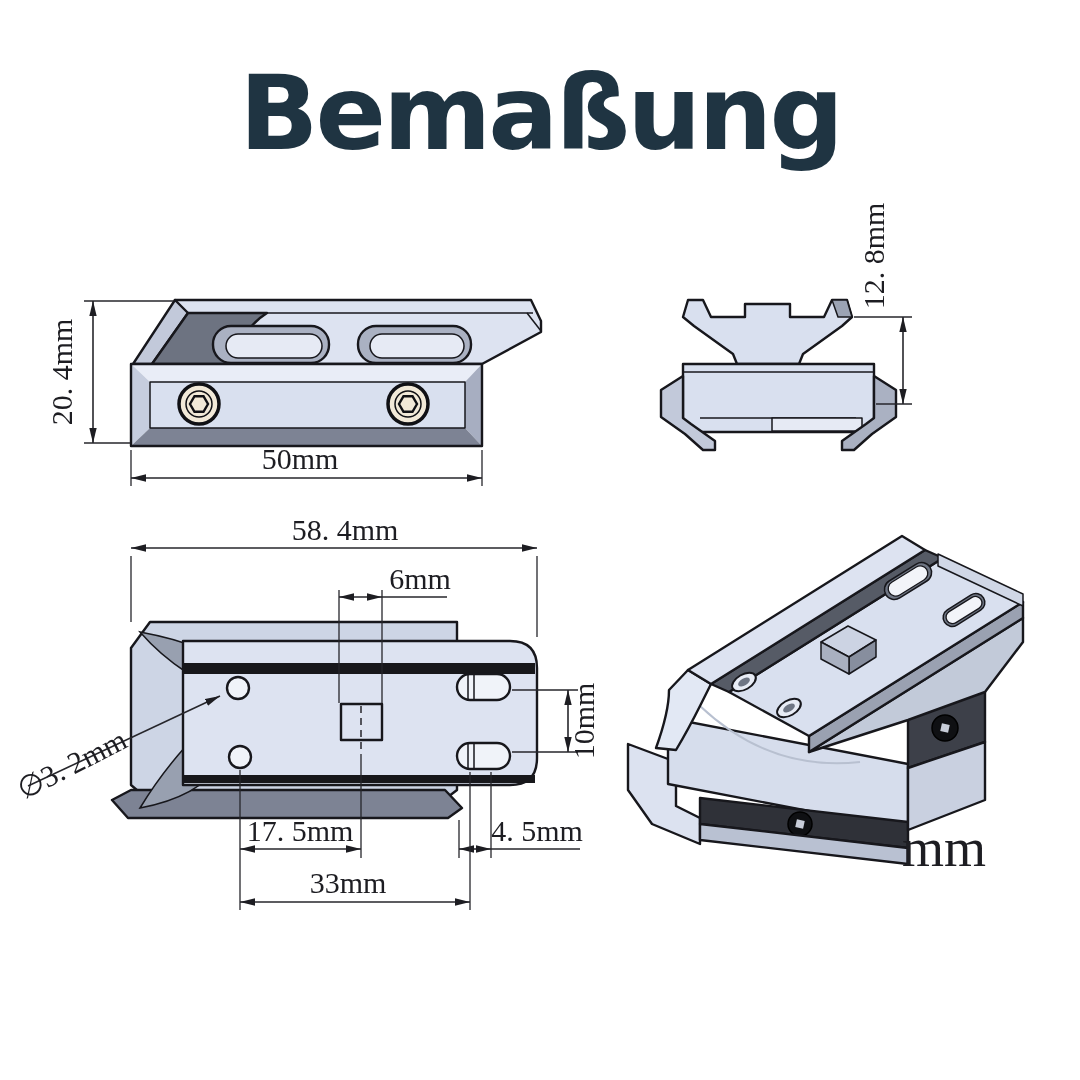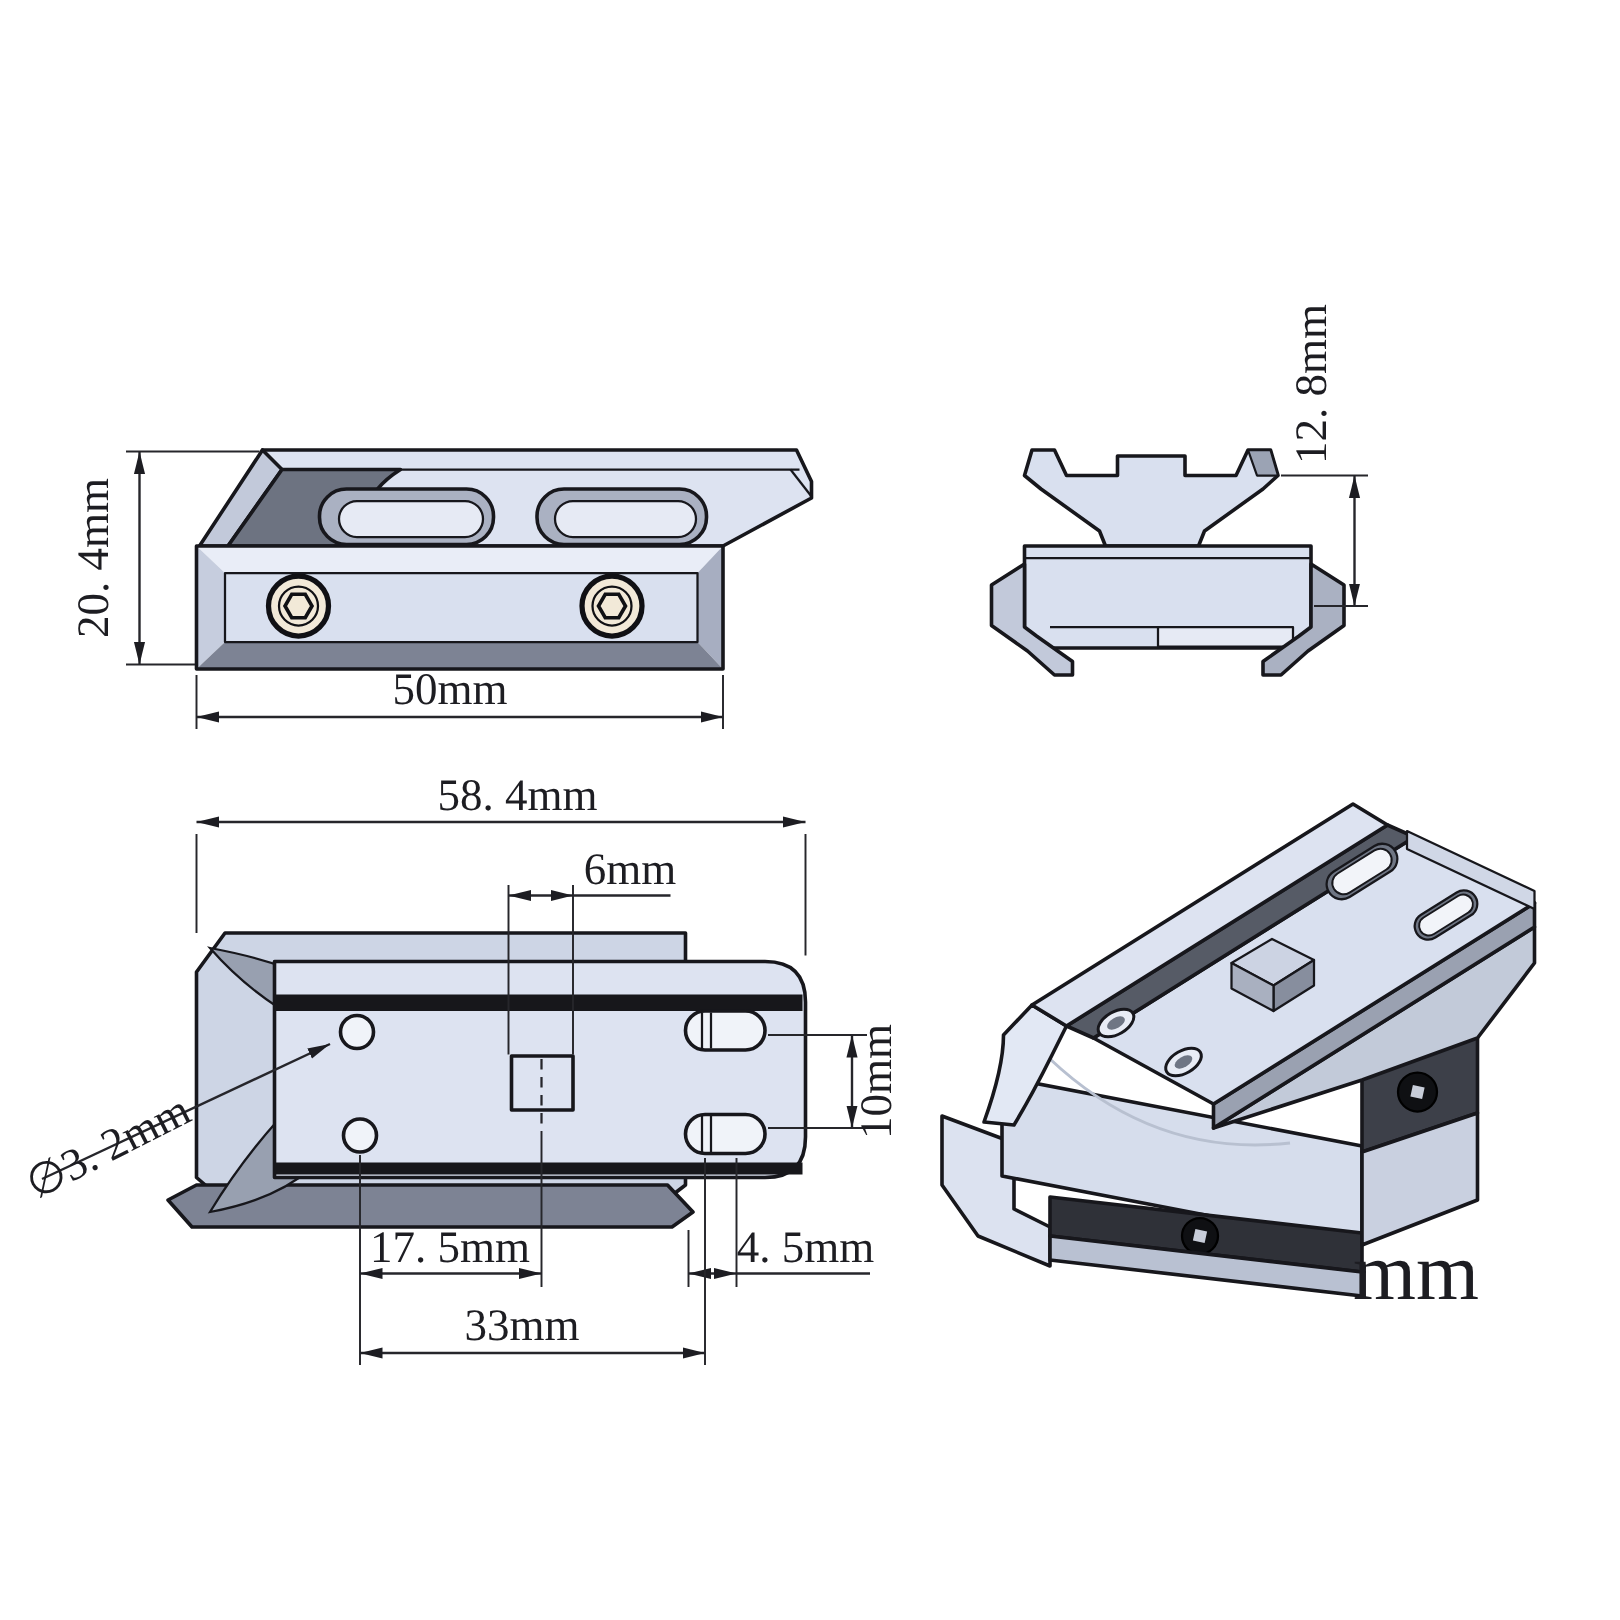--- a/index.html
+++ b/index.html
@@ -13,20 +13,21 @@
   .unittxt{font-size:54px;}
   .outline{stroke:#17171c;stroke-width:2.4;stroke-linejoin:round;}
   .thin{stroke:#17171c;stroke-width:1.5;stroke-linejoin:round;}
   .dim{stroke:#26262b;stroke-width:1.6;fill:none;}
   .ext{stroke:#26262b;stroke-width:1.3;fill:none;}
 </style>
 </head>
 <body>
 
 <div class="page">
+  <h1 class="title">Bemaßung</h1>
 
   <svg width="1080" height="1080" viewBox="0 0 1080 1080">
     <defs>
       <marker id="arrE" orient="auto" markerUnits="userSpaceOnUse" markerWidth="16" markerHeight="10" refX="15" refY="5" viewBox="0 0 16 10">
         <path d="M0,1.3 L15,5 L0,8.7 Z" fill="#1d1d22"></path>
       </marker>
       <marker id="arrS" orient="auto" markerUnits="userSpaceOnUse" markerWidth="16" markerHeight="10" refX="1" refY="5" viewBox="0 0 16 10">
         <path d="M16,1.3 L1,5 L16,8.7 Z" fill="#1d1d22"></path>
       </marker>
     </defs>

